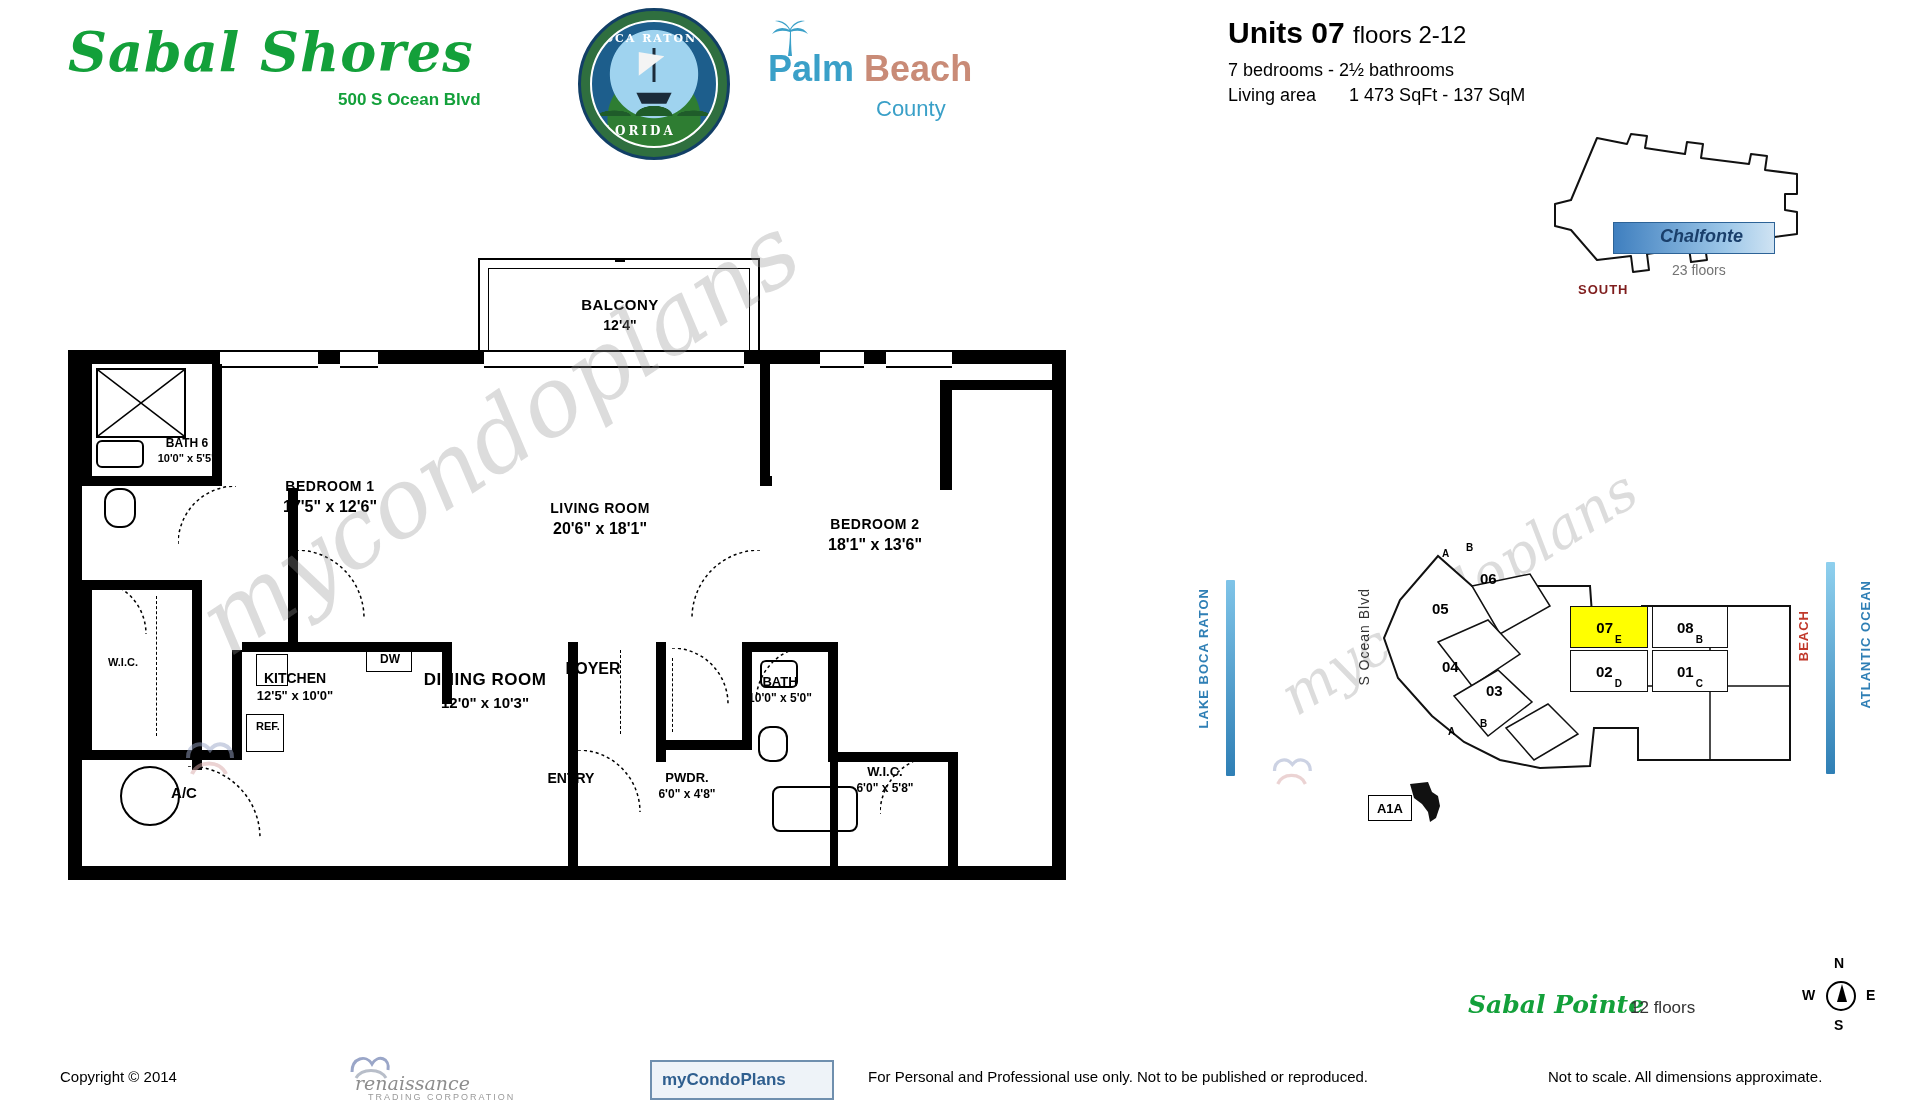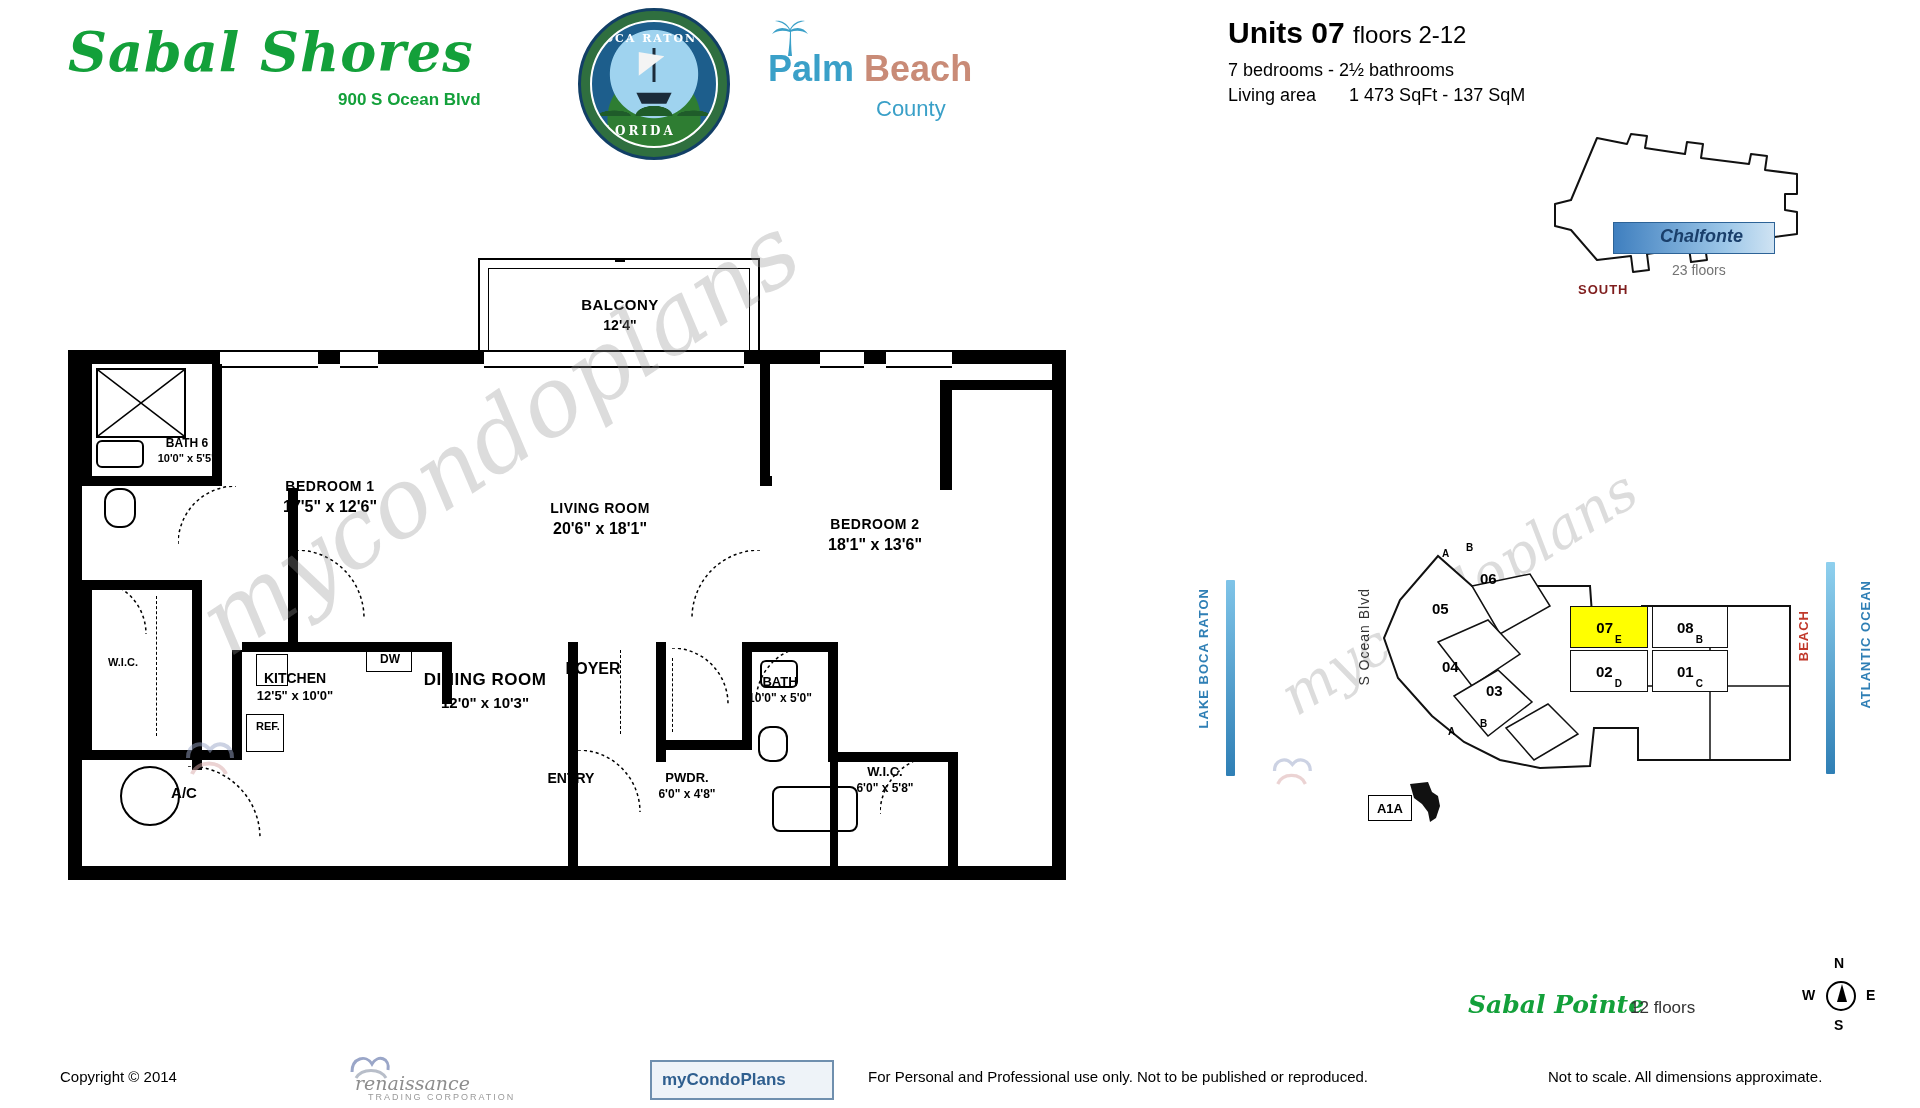--- a/index.html
+++ b/index.html
@@ -171,21 +171,21 @@
 
   #sabal-pointe{left:1468px;top:990px;font-family:"DejaVu Serif",serif;font-style:italic;font-weight:bold;font-size:25px;color:#13a03a;}
   #sabal-pointe-floors{left:1630px;top:998px;font-size:17px;color:#333;}
 
   #a1a{left:1368px;top:795px;width:42px;height:24px;border:1.5px solid #000;display:flex;align-items:center;justify-content:center;font-size:13px;font-weight:bold;}
 </style>
 </head>
 <body>
 
 <div class="abs" id="logo-title">Sabal Shores</div>
-<div class="abs" id="logo-sub">900 S Ocean Blvd</div>
+<div class="abs" id="logo-sub">500 S Ocean Blvd</div>
 
 <div class="abs" id="seal">
   <div class="ring">
     <div class="topword">BOCA RATON</div>
     <div class="palms"></div>
     <div class="mast"></div>
     <div class="sail"></div>
     <div class="ship"></div>
     <div class="botword">FLORIDA</div>
   </div>

